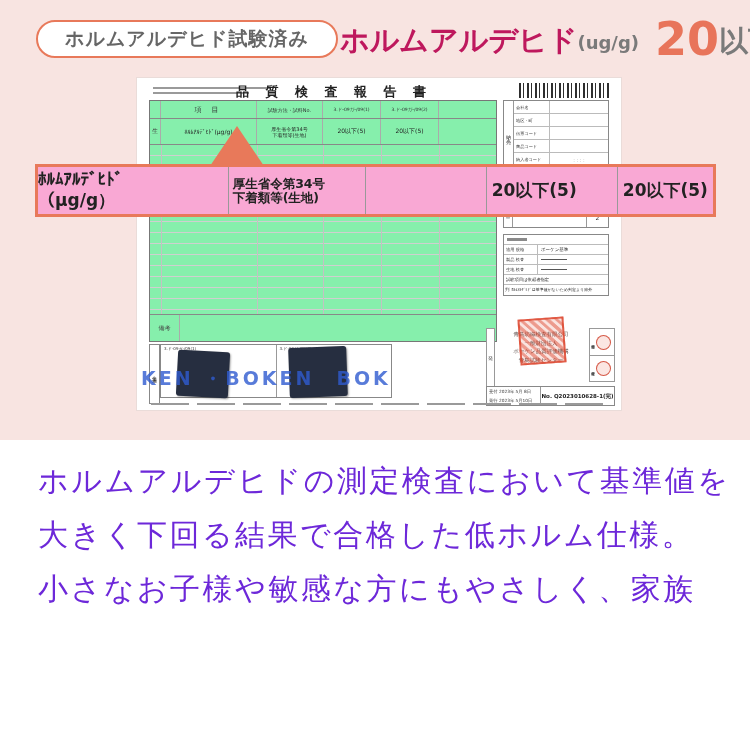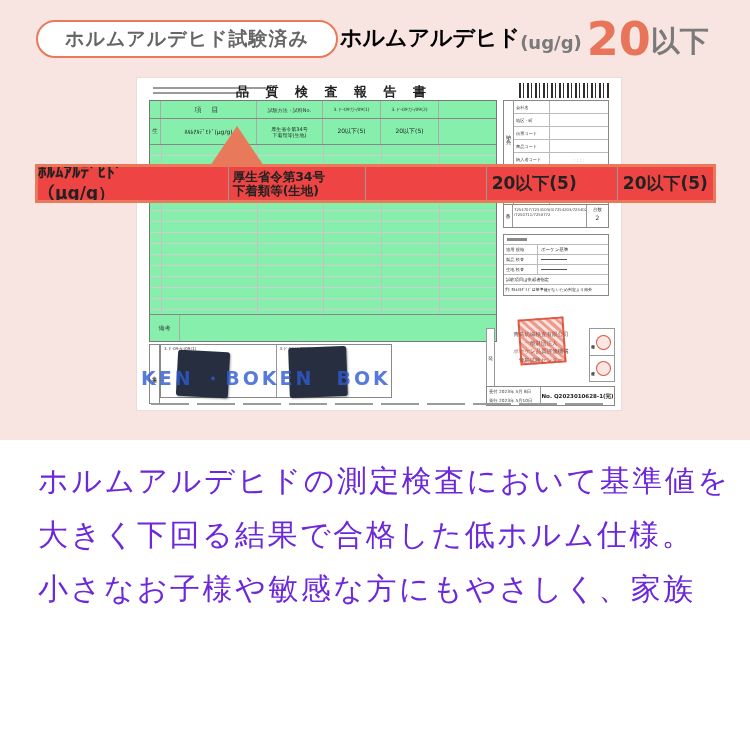--- a/index.html
+++ b/index.html
@@ -8,23 +8,23 @@
 
   
   .hero { position:relative; width:750px; height:440px; background:#f8e4e1; }
 
   .badge { position:absolute; left:36px; top:20px; height:38px; padding:0 27px;
            background:#ffffff; border:2px solid #e8795a; border-radius:21px;
            display:flex; align-items:center; justify-content:center; }
   .badge span { font-size:19px; font-weight:bold; color:#666666; letter-spacing:1px;text-align:right; }
 
   .hero-title { position:absolute; left:340px; top:16px; display:flex; align-items:flex-end; white-space:nowrap; }
-  .ht-main   { font-size:22px; font-weight:bold; color:#000000; line-height:44px;font-family:Liberation Mono, monospace; }
+  .ht-main   { font-size:29px; font-weight:bold; color:#be185d; line-height:44px; }
   .ht-unit   { font-size:18px; font-weight:bold; color:#7a7a7a; line-height:38px; }
-  .ht-value  { font-size:46px; font-weight:bold; color:#e8745a; line-height:46px; margin-left:5px; }
+  .ht-value  { font-size:46px; font-weight:bold; color:#e8745a; line-height:46px; margin-left:16px; }
   .ht-suffix { font-size:29px; font-weight:bold; color:#7a7a7a; line-height:42px; }
 
   
   .doc { position:absolute; left:137px; top:78px; width:484px; height:332px; background:#ffffff;
          color:#333; box-shadow:0 0 0 1px #eadcd9; }
   .micro-lines { position:absolute; left:16px; top:9px; }
   .micro-lines i { display:block; height:2px; background:#9a9a9a; margin-bottom:3px; }
   .micro-lines i:nth-child(1){ width:118px; } .micro-lines i:nth-child(2){ width:96px; }
   .doc-title { position:absolute; left:0; right:90px; top:5px; text-align:center;
                font-size:13px; font-weight:bold; letter-spacing:6px; color:#222; white-space:nowrap; }
@@ -121,22 +121,22 @@
   .dates-left { width:54px; border-right:1px solid #999; font-size:4.3px; line-height:9px; color:#333; padding-left:2px; }
   .dates-no { flex:1; display:flex; align-items:center; justify-content:center; font-size:5.5px; font-weight:bold; color:#222; }
 
   .doc-footer-micro { position:absolute; left:14px; right:14px; bottom:5px; height:2px;
                       background:repeating-linear-gradient(90deg,#9a9a9a 0 38px,transparent 38px 46px); }
 
   
   .pointer-triangle { position:absolute; left:210px; top:126px; width:0; height:0; z-index:5;
                       border-left:27px solid transparent; border-right:27px solid transparent;
                       border-bottom:40px solid #e8795a; }
-  .highlight-row { position:absolute; left:35px; top:164px; width:681px; height:39px; z-index:6;
-                   background:#ef4444; border:3px solid #e8795a; display:flex;gap:35px; }
+  .highlight-row { position:absolute; left:35px; top:164px; width:681px; height:53px; z-index:6;
+                   background:#f9a8d4; border:3px solid #e8795a; display:flex;gap:35px; }
   .hr-cell { display:flex; flex-direction:column; align-items:center; justify-content:center;
              border-left:1px solid #999; color:#222; overflow:hidden; }
   .hr-cell:first-child { border-left:none; }
   .hr-item  { width:29%; font-size:17px; font-weight:bold; flex-direction:row; }
   .hr-std   { width:19%; font-size:12.5px; line-height:14px; font-weight:bold; align-items:flex-start; padding-left:4px; }
   .hr-empty { width:16%; }
   .hr-val   { width:18%; font-size:17px; font-weight:bold; flex-direction:row; }
 
   
   .bottom { position:relative; width:750px; height:310px; background:#ffffff; }

